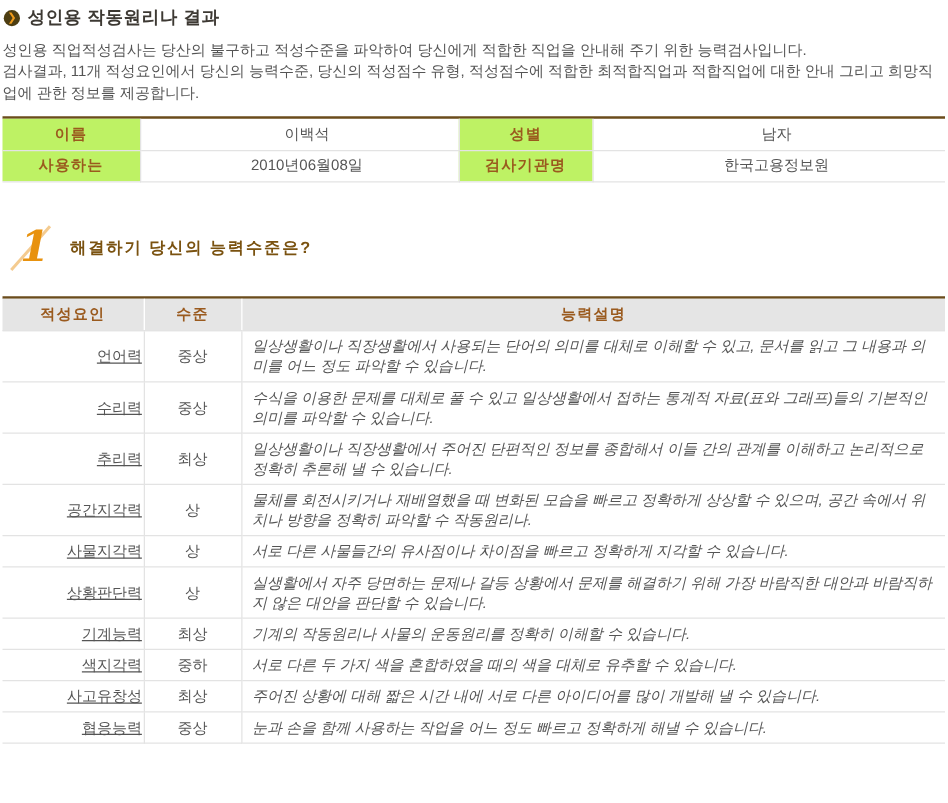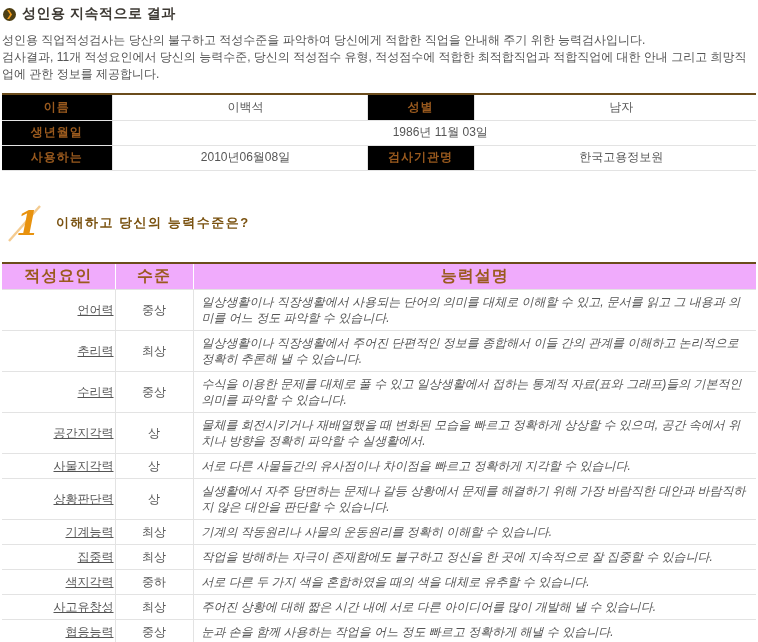--- a/index.html
+++ b/index.html
@@ -55,21 +55,21 @@
   .profile-table th, .profile-table td {
     border: 1px solid #e3e3e3;
     height: 25px;
     font-size: 12px;
     vertical-align: middle;
   }
   .profile-table tr > *:first-child { border-left: none; }
   .profile-table tr > *:last-child  { border-right: none; }
   .profile-table tr:first-child > * { border-top: none; }
   .label-cell {
-    background: #000000;
+    background: #bef264;
     color: #9a5a1e;
     font-weight: bold;
     letter-spacing: 1px;
     margin-left: 40px;
   }
   .value-cell { color: #555555; padding-left: 13px; text-align: center; }
 
   
   .section-head {
     margin-top: 30px;
@@ -103,43 +103,43 @@
     border-top: 2px solid #6b4c1c;
   }
   .apt-table th, .apt-table td {
     border: 1px solid #e3e3e3;
     vertical-align: middle;
   }
   .apt-table tr > *:first-child { border-left: none; }
   .apt-table tr > *:last-child  { border-right: none; }
   .apt-table thead th { border-top: none; }
   .apt-table thead th {
-    background: #f0abfc;
+    background: #e5e5e5;
     color: #9a5a1e;
     font-weight: bold;
-    font-size: 16px;
+    font-size: 12px;
     height: 26px;
     letter-spacing: 1px;
     border-left-color: #ffffff;
     border-right-color: #ffffff;
     border-bottom-color: #e3e3e3;
   }
   .apt-table thead th:first-child { border-left: none; }
   .apt-table thead th:last-child  { border-right: none; }
   .apt-table td { color: #555555; height: 25px; }
   .col-factor { text-align: right; text-decoration: underline; }
   .col-level  { text-align: center; }
   .col-desc   { text-align: left; padding: 4px 8px; line-height: 16px; font-style: italic; }
 </style>
 </head>
 <body>
 
 <div class="page-title-row">
   <span class="bullet-circle">❯</span>
-  <span class="page-title">성인용 지속적으로 결과</span>
+  <span class="page-title">성인용 작동원리나 결과</span>
 </div>
 
 <div class="intro">
   <div>성인용 직업적성검사는 당산의 불구하고 적성수준을 파악하여 당신에게 적합한 직업을 안내해 주기 위한 능력검사입니다.</div>
   <div>검사결과, 11개 적성요인에서 당신의 능력수준, 당신의 적성점수 유형, 적성점수에 적합한 최적합직업과 적합직업에 대한 안내 그리고 희망직업에 관한 정보를 제공합니다.</div>
 </div>
 
 <div class="profile-wrap">
   <table class="profile-table">
     <colgroup>
@@ -149,41 +149,37 @@
         <col>
     </colgroup>
     <tbody>
         <tr>
       <th class="label-cell">이름</th>
       <td class="value-cell">이백석</td>
       <th class="label-cell">성별</th>
       <td class="value-cell">남자</td>
     </tr>
     <tr>
-      <th class="label-cell">생년월일</th>
-      <td class="value-cell" colspan="3">1986년 11월 03일</td>
-    </tr>
-    <tr>
       <th class="label-cell">사용하는</th>
       <td class="value-cell">2010년06월08일</td>
       <th class="label-cell">검사기관명</th>
       <td class="value-cell">한국고용정보원</td>
     </tr>
   </tbody>
     </table>
 </div>
 
 <div class="section-head">
   <span class="numeral-box">
     <svg width="36" height="42" viewBox="0 0 36 42">
       <line x1="2" y1="39" x2="33" y2="4" stroke="#f4cb90" stroke-width="2.4"></line>
     </svg>
     <span class="numeral">1</span>
   </span>
-  <span class="section-title">이해하고 당신의 능력수준은?</span>
+  <span class="section-title">해결하기 당신의 능력수준은?</span>
 </div>
 
 <div class="apt-wrap">
   <table class="apt-table">
     <colgroup>
       <col style="width:113px">
         <col style="width:78px">
         <col>
     </colgroup>
     <thead>
@@ -193,55 +189,50 @@
         <th>능력설명</th>
       </tr>
     </thead>
     <tbody>
         <tr>
           <td class="col-factor">언어력</td>
           <td class="col-level">중상</td>
           <td class="col-desc">일상생활이나 직장생활에서 사용되는 단어의 의미를 대체로 이해할 수 있고, 문서를 읽고 그 내용과 의미를 어느 정도 파악할 수 있습니다.</td>
         </tr>
         <tr>
+          <td class="col-factor">수리력</td>
+          <td class="col-level">중상</td>
+          <td class="col-desc">수식을 이용한 문제를 대체로 풀 수 있고 일상생활에서 접하는 통계적 자료(표와 그래프)들의 기본적인 의미를 파악할 수 있습니다.</td>
+        </tr>
+        <tr>
           <td class="col-factor">추리력</td>
           <td class="col-level">최상</td>
           <td class="col-desc">일상생활이나 직장생활에서 주어진 단편적인 정보를 종합해서 이들 간의 관계를 이해하고 논리적으로 정확히 추론해 낼 수 있습니다.</td>
         </tr>
         <tr>
-          <td class="col-factor">수리력</td>
-          <td class="col-level">중상</td>
-          <td class="col-desc">수식을 이용한 문제를 대체로 풀 수 있고 일상생활에서 접하는 통계적 자료(표와 그래프)들의 기본적인 의미를 파악할 수 있습니다.</td>
-        </tr>
-        <tr>
           <td class="col-factor">공간지각력</td>
           <td class="col-level">상</td>
-          <td class="col-desc">물체를 회전시키거나 재배열했을 때 변화된 모습을 빠르고 정확하게 상상할 수 있으며, 공간 속에서 위치나 방향을 정확히 파악할 수 실생활에서.</td>
+          <td class="col-desc">물체를 회전시키거나 재배열했을 때 변화된 모습을 빠르고 정확하게 상상할 수 있으며, 공간 속에서 위치나 방향을 정확히 파악할 수 작동원리나.</td>
         </tr>
         <tr>
           <td class="col-factor">사물지각력</td>
           <td class="col-level">상</td>
           <td class="col-desc">서로 다른 사물들간의 유사점이나 차이점을 빠르고 정확하게 지각할 수 있습니다.</td>
         </tr>
         <tr>
           <td class="col-factor">상황판단력</td>
           <td class="col-level">상</td>
           <td class="col-desc">실생활에서 자주 당면하는 문제나 갈등 상황에서 문제를 해결하기 위해 가장 바람직한 대안과 바람직하지 않은 대안을 판단할 수 있습니다.</td>
         </tr>
         <tr>
           <td class="col-factor">기계능력</td>
           <td class="col-level">최상</td>
           <td class="col-desc">기계의 작동원리나 사물의 운동원리를 정확히 이해할 수 있습니다.</td>
         </tr>
         <tr>
-          <td class="col-factor">집중력</td>
-          <td class="col-level">최상</td>
-          <td class="col-desc">작업을 방해하는 자극이 존재함에도 불구하고 정신을 한 곳에 지속적으로 잘 집중할 수 있습니다.</td>
-        </tr>
-        <tr>
           <td class="col-factor">색지각력</td>
           <td class="col-level">중하</td>
           <td class="col-desc">서로 다른 두 가지 색을 혼합하였을 때의 색을 대체로 유추할 수 있습니다.</td>
         </tr>
         <tr>
           <td class="col-factor">사고유창성</td>
           <td class="col-level">최상</td>
           <td class="col-desc">주어진 상황에 대해 짧은 시간 내에 서로 다른 아이디어를 많이 개발해 낼 수 있습니다.</td>
         </tr>
         <tr>

